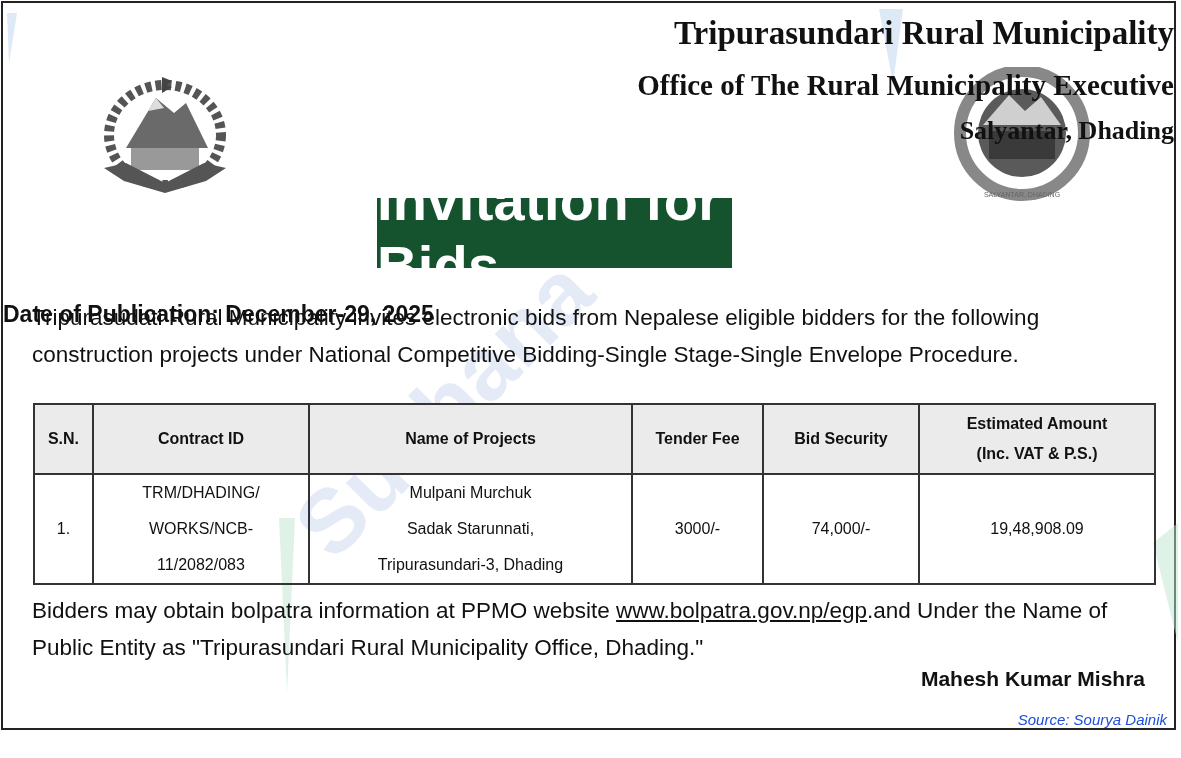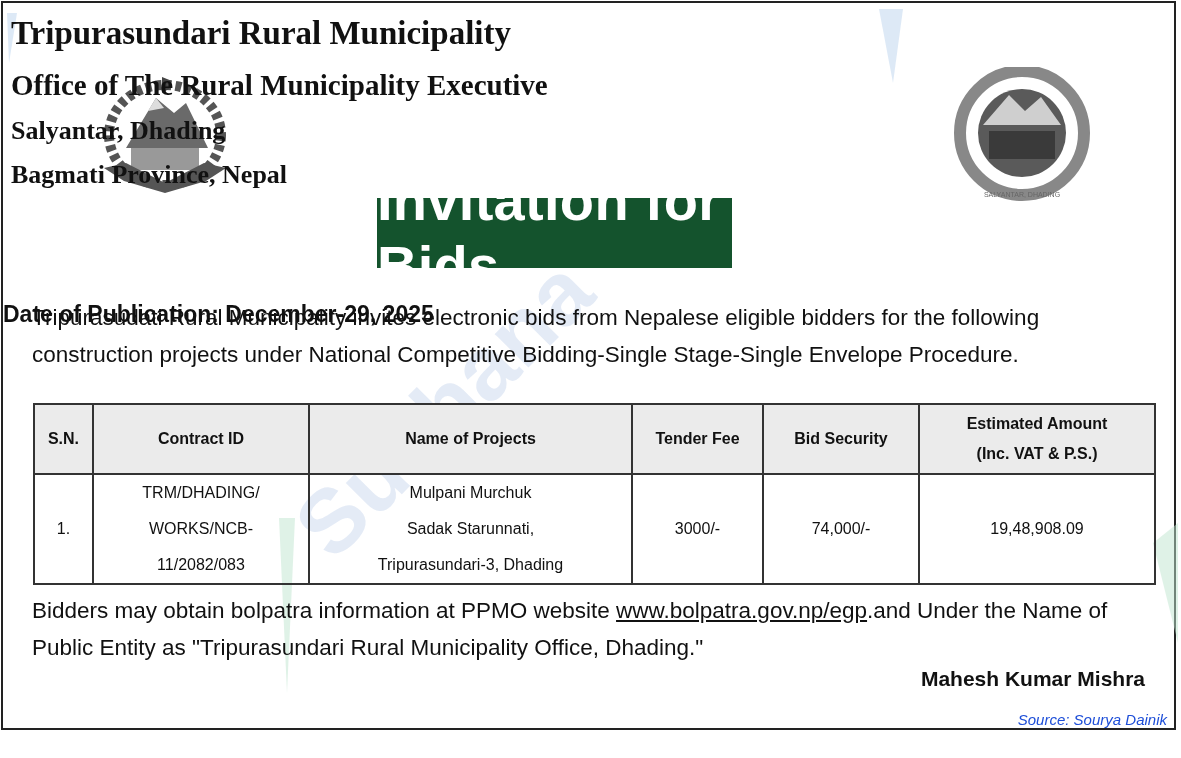--- a/index.html
+++ b/index.html
@@ -2,21 +2,21 @@
 <html><head>
 <meta charset="utf-8">
 <style>
   html, body { margin: 0; padding: 0; background: #ffffff; }
   body { width: 1181px; height: 758px; position: relative; overflow: hidden; font-family: "Liberation Sans", sans-serif; color: #111; }
   .notice {
     position: absolute; left: 1px; top: 1px; width: 1175px; height: 729px;
     border: 2px solid #222; box-sizing: border-box; background: #fff;
   }
   .serif { font-family: "Liberation Serif", serif; font-weight: bold; }
-  .head-line { position: absolute; left: 8px; width: 100%; text-align: left; }
+  .head-line { position: absolute; left: 0; width: 100%; text-align: right; }
   .h1 { top: 12px; font-size: 33px; }
   .h2 { top: 66px; font-size: 29px; }
   .h3 { top: 113px; font-size: 26px; }
   .h4 { top: 157px; font-size: 26px; }
   .banner {
     position: absolute; left: 374px; top: 195px; width: 355px; height: 70px;
     background: #14532d; color: #fff; font-size: 56px; font-weight: bold;
     display: flex; align-items: center; justify-content: center; letter-spacing: 0.3px;
   }
   .pubdate { position: absolute; top: 298px; left: 0; width: 100%; text-align: left; font-size: 23px; font-weight: bold; }
@@ -66,21 +66,20 @@
     <circle cx="73" cy="66" r="62" fill="none" stroke="#888" stroke-width="12"></circle>
     <circle cx="73" cy="66" r="44" fill="#5a5a5a"></circle>
     <polygon points="34,58 60,28 76,44 92,30 112,58" fill="#cfcfcf"></polygon>
     <rect x="40" y="64" width="66" height="28" fill="#3a3a3a"></rect>
     <text x="73" y="130" font-size="7" text-anchor="middle" fill="#666" font-family="Liberation Sans, sans-serif">SALYANTAR, DHADING</text>
   </svg>
 
   <div class="head-line h1 serif">Tripurasundari Rural Municipality</div>
   <div class="head-line h2 serif">Office of The Rural Municipality Executive</div>
   <div class="head-line h3 serif">Salyantar, Dhading</div>
-  <div class="head-line h4 serif">Bagmati Province, Nepal</div>
 
   <div class="banner">
     <span>Invitation for Bids</span>
   </div>
 
   <div class="pubdate">Date of Publication: December-29, 2025</div>
 
   <div class="para p1">Tripurasudati Rural Municipality invites electronic bids from Nepalese eligible bidders for the following construction projects under  National Competitive Bidding-Single Stage-Single Envelope Procedure.</div>
 
   <table class="bids">

